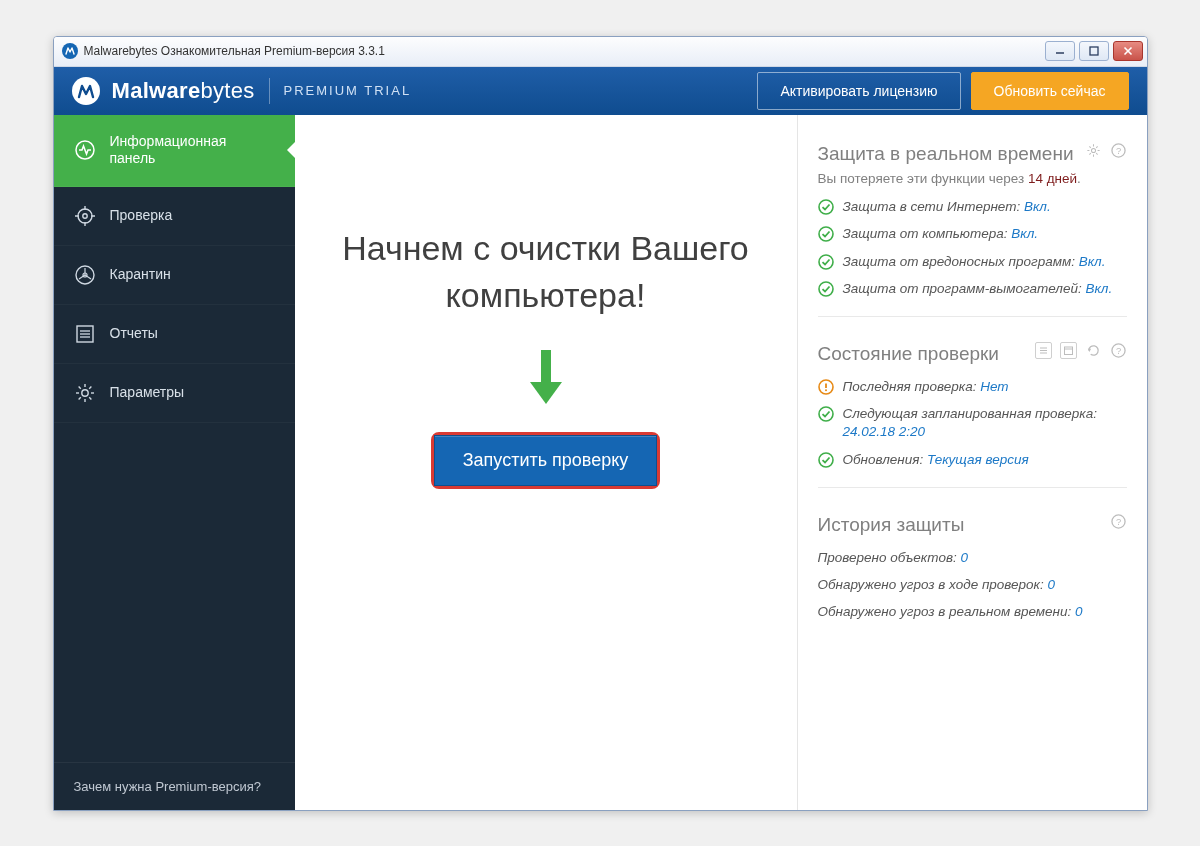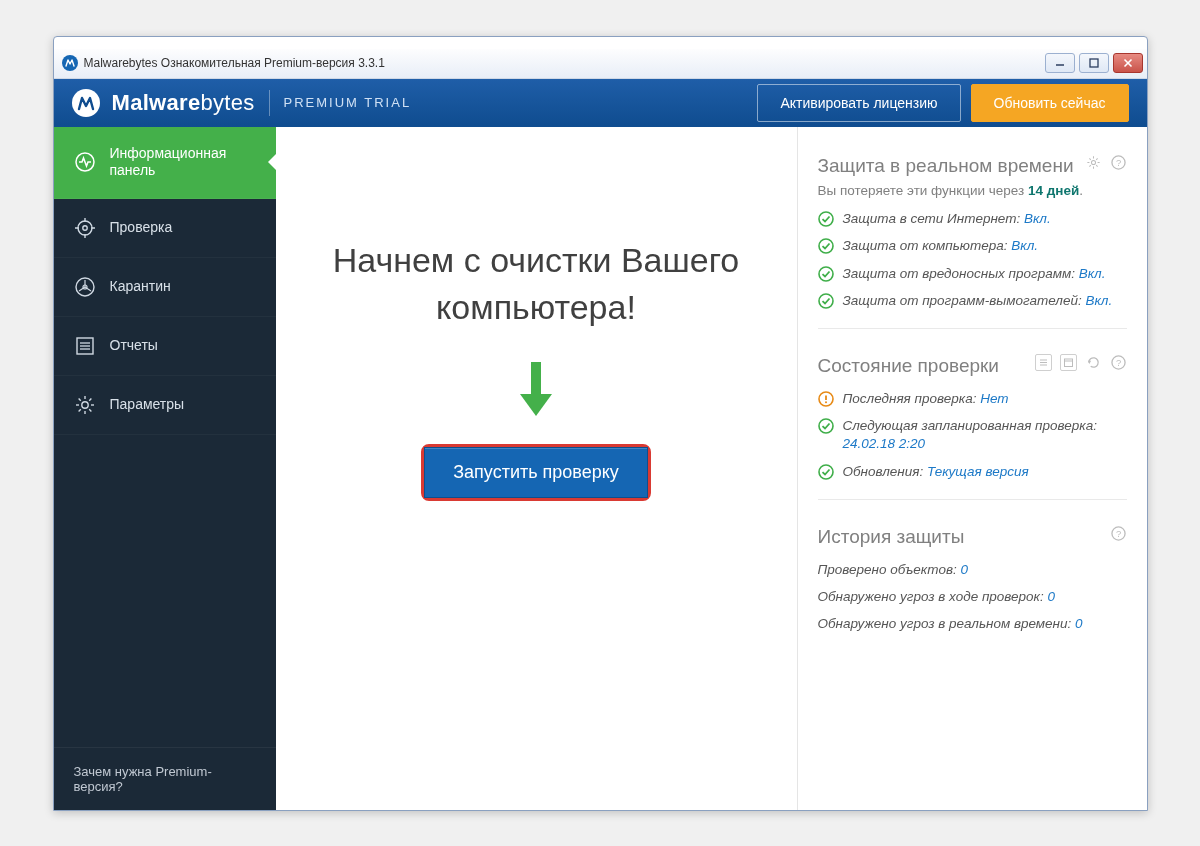--- a/index.html
+++ b/index.html
@@ -26,21 +26,20 @@
   
   .titlebar {
     height: 30px;
     background: linear-gradient(#fdfdfe,#e8eef7);
     border-bottom: 1px solid #cfd8e6;
     display: flex;
     align-items: center;
     padding: 0 4px 0 8px;
     font-size: 12px;
     color: #333;
-    margin-top: 12px;
   }
   .titlebar .app-icon {
     width: 16px; height: 16px; margin-right: 6px;
     display:flex;align-items:center;justify-content:center;
   }
   .titlebar .title-text { flex: 1; }
   .win-controls { display: flex; gap: 4px; }
   .win-btn {
     width: 30px; height: 20px;
     border: 1px solid #9bb0d0;
@@ -72,21 +71,21 @@
   .hdr-btn {
     height:38px; padding:0 22px; border:1px solid rgba(255,255,255,.5);
     color:#fff; font-size:14px; display:flex;align-items:center;
     border-radius:2px; margin-left:10px;
   }
   .hdr-btn.orange { background:#f5a623; border-color:#f5a623; }
   
   .app-body { flex:1; display:flex; min-height:0; }
   
   .sidebar {
-    width: 222px;
+    width: 241px;
     background: #1b2937;
     color: #d8e0e8;
     display:flex; flex-direction:column;
     font-size:14px;
   }
   .nav-item {
     display:flex; align-items:center; gap:14px;
     padding: 18px 20px;
     border-bottom: 1px solid rgba(255,255,255,.04);
     cursor:pointer;
@@ -130,21 +129,21 @@
     width:350px; border-left:1px solid #e5e5e5; padding:18px 20px 10px;
     font-size:13.5px; color:#555; overflow:auto;
   }
   .section + .section { border-top:1px solid #e9e9e9; margin-top:18px; padding-top:16px; }
   .sec-head { display:flex; align-items:flex-start;margin-top:9px; }
   .sec-title { font-size:19px; color:#808080; font-weight:400; line-height:1.25; flex:1; }
   .sec-icons { display:flex; gap:8px; color:#bdbdbd; }
   .sec-icons span{ width:17px;height:17px;display:inline-flex;align-items:center;justify-content:center;border:1px solid #cfcfcf;border-radius:2px; font-size:10px;}
   .sec-icons span.noborder{border:none;}
   .sub { color:#808080; margin-top:6px; }
-  .sub b { color:#0f766e; font-weight:700; }
+  .sub b { color:#7f1d1d; font-weight:400; }
   .items { margin-top:12px; display:flex; flex-direction:column; gap:9px; }
   .item { display:flex; align-items:flex-start; gap:9px; line-height:1.35;font-style:italic; }
   .status-icon { width:16px;height:16px;flex-shrink:0;margin-top:1px; }
   .item .lbl { color:#565656; }
   .item .val { color:#1d79c7; }
   .item .val.link { color:#1d79c7; }
 </style>
 </head>
 <body>
 

